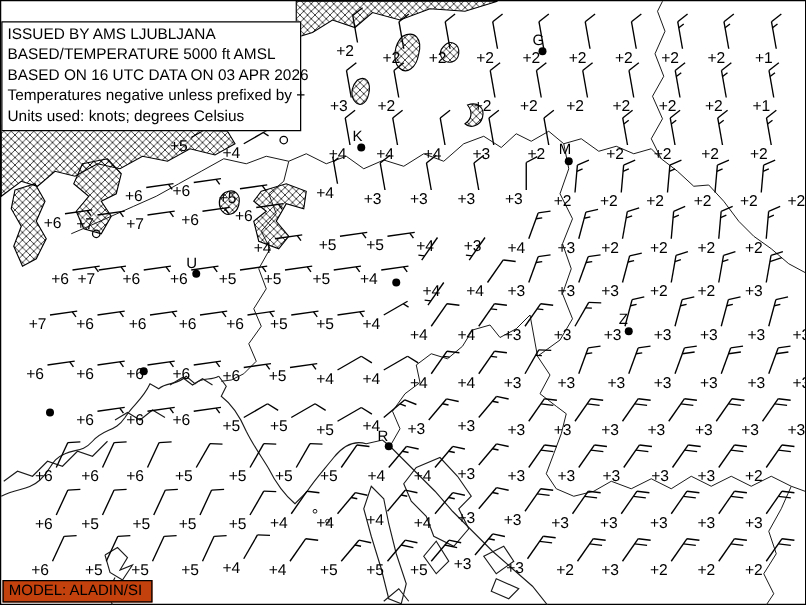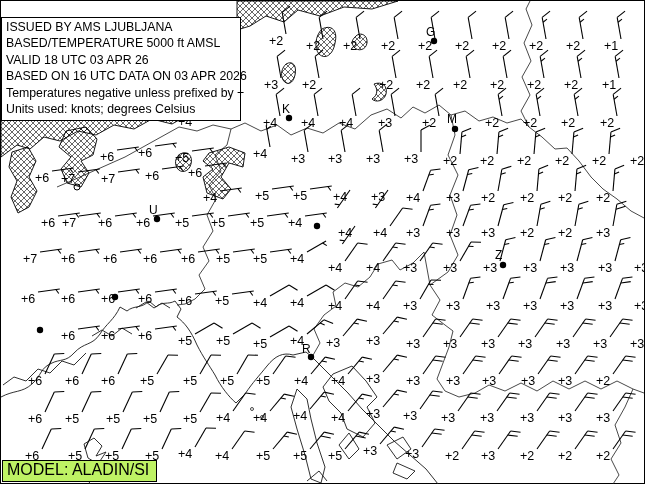--- a/index.html
+++ b/index.html
@@ -3,22 +3,22 @@
 <meta charset="utf-8">
 <style>
   html,body{margin:0;padding:0;background:#888;}
   .stage{position:relative;width:645px;height:484px;background:#fff;
          font-family:"Liberation Sans",sans-serif;overflow:hidden;
          box-shadow:0 0 0 1px #000 inset;}
   .info{position:absolute;left:1px;top:1px;width:240px;box-sizing:border-box;
         border:1px solid #000;background:#fff;padding:1px 4px 3px 4px;
         font-size:12.3px;line-height:16.4px;white-space:nowrap;color:#000;z-index:5;margin-top:16px;}
   .info .b{font-weight:normal;}
-  .model{position:absolute;left:2px;bottom:2px;border:1px solid #000;background:#bef264;
-         padding:0px 7px 2px 4px;font-size:16px;color:#000;z-index:5;}
+  .model{position:absolute;left:2px;bottom:2px;border:1px solid #000;background:#c2410c;
+         padding:0px 7px 2px 4px;font-size:12px;color:#000;z-index:5;}
   svg{position:absolute;left:0;top:0;}
   svg text{font-family:"Liberation Sans",sans-serif;fill:#000;}
 </style>
 </head>
 <body>
 
 <div class="stage">
   <svg id="map-svg" width="645" height="484" viewBox="0 0 645 484">
       <defs>
         <pattern id="xh" width="6" height="6" patternUnits="userSpaceOnUse">
@@ -1046,21 +1046,20 @@
       <circle cx="115" cy="297" r="3.2" fill="#000000"></circle>
       <circle cx="77" cy="187" r="3" fill="none" stroke="#000000" stroke-width="1"></circle>
       <circle cx="227" cy="112" r="3" fill="none" stroke="#000000" stroke-width="1"></circle>
       <circle cx="252" cy="409" r="1.5" fill="none" stroke="#1a1a1a" stroke-width="0.8"></circle>
       <circle cx="262" cy="417" r="1.5" fill="none" stroke="#1a1a1a" stroke-width="0.8"></circle>
     </svg>
 
   <div class="info" id="info-box">
       <div><span>ISSUED BY AMS LJUBLJANA</span></div>
       <div><span>BASED/TEMPERATURE </span><span class="b">5000 ft AMSL</span></div>
-      <div><span class="b">VALID 18 UTC 03 APR 26</span></div>
       <div><span>BASED ON 16 UTC DATA ON 03 APR 2026</span></div>
       <div><span>Temperatures negative unless prefixed by +</span></div>
       <div><span>Units used: knots; degrees Celsius</span></div>
     </div>
 
   <div class="model">
     <span>MODEL: ALADIN/SI</span>
   </div>
 </div>
 

